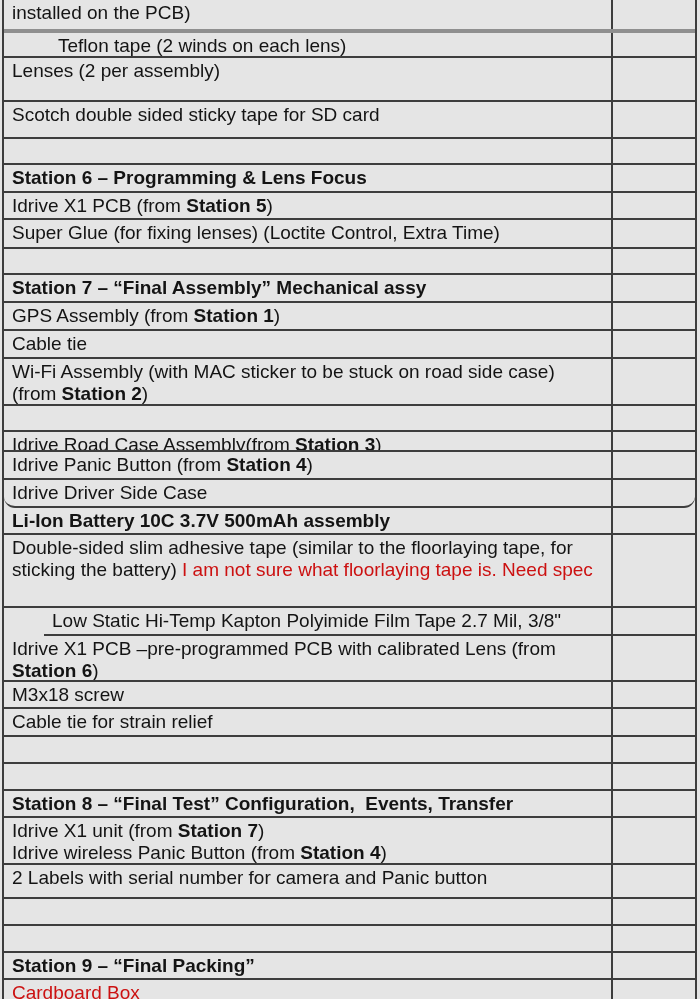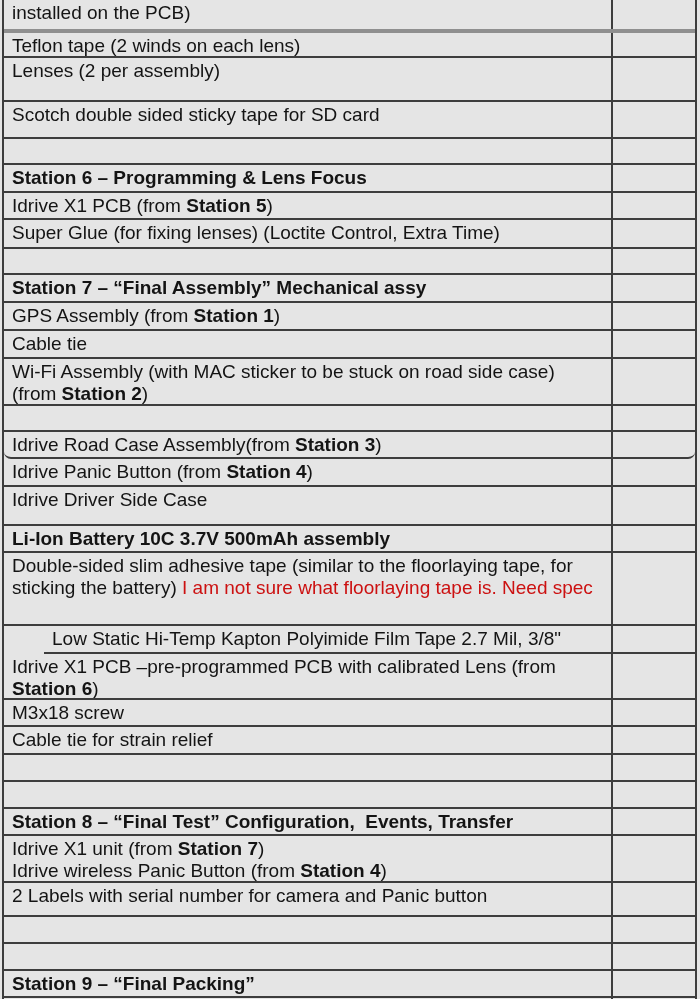--- a/index.html
+++ b/index.html
@@ -53,21 +53,21 @@
 </style>
 </head>
 <body>
 
 <div class="page" style="color: rgb(20, 20, 20); background: #e5e5e5;">
   <div class="bom-table" style="border-left-color: rgb(61, 61, 61); border-right-color: rgb(61, 61, 61);">
       <div class="row heavy" style="height: 33px; border-bottom-color: rgb(143, 143, 143);">
         <div class="cell left"><span class="seg">installed on the PCB)</span></div>
         <div class="cell right" style="border-left-color: rgb(61, 61, 61);"></div>
       </div>
-      <div class="row" style="height: 25px; border-bottom-color: rgb(61, 61, 61);">
+      <div class="row" style="height: 25px; border-bottom-color: rgb(61, 61, 61); padding-left: 46px;">
         <div class="cell left"><span class="seg">Teflon tape (2 winds on each lens)</span></div>
         <div class="cell right" style="border-left-color: rgb(61, 61, 61);"></div>
       </div>
       <div class="row" style="height: 44px; border-bottom-color: rgb(61, 61, 61);">
         <div class="cell left"><span class="seg">Lenses (2 per assembly)</span></div>
         <div class="cell right" style="border-left-color: rgb(61, 61, 61);"></div>
       </div>
       <div class="row" style="height: 37px; border-bottom-color: rgb(61, 61, 61);">
         <div class="cell left"><span class="seg">Scotch double sided sticky tape for SD card</span></div>
         <div class="cell right" style="border-left-color: rgb(61, 61, 61);"></div>
@@ -105,29 +105,29 @@
         <div class="cell right" style="border-left-color: rgb(61, 61, 61);"></div>
       </div>
       <div class="row" style="height: 47px; border-bottom-color: rgb(61, 61, 61);">
         <div class="cell left"><span class="seg">Wi-Fi Assembly (with MAC sticker to be stuck on road side case)</span><br><span class="seg">(from </span><span class="seg b">Station 2</span><span class="seg">)</span></div>
         <div class="cell right" style="border-left-color: rgb(61, 61, 61);"></div>
       </div>
       <div class="row" style="height: 26px; border-bottom-color: rgb(61, 61, 61);">
         <div class="cell left"></div>
         <div class="cell right" style="border-left-color: rgb(61, 61, 61);"></div>
       </div>
-      <div class="row" style="height: 27px; border-bottom-color: rgb(61, 61, 61); border-radius: 7px;">
+      <div class="row" style="height: 20px; border-bottom-color: rgb(61, 61, 61);">
         <div class="cell left"><span class="seg">Idrive Road Case Assembly(from </span><span class="seg b">Station 3</span><span class="seg">)</span></div>
         <div class="cell right" style="border-left-color: rgb(61, 61, 61);"></div>
       </div>
       <div class="row" style="height: 28px; border-bottom-color: rgb(61, 61, 61);">
         <div class="cell left"><span class="seg">Idrive Panic Button (from </span><span class="seg b">Station 4</span><span class="seg">)</span></div>
         <div class="cell right" style="border-left-color: rgb(61, 61, 61);"></div>
       </div>
-      <div class="row" style="height: 39px; border-bottom-color: rgb(61, 61, 61);">
+      <div class="row" style="height: 28px; border-bottom-color: rgb(61, 61, 61); border-radius: 11px;">
         <div class="cell left"><span class="seg">Idrive Driver Side Case</span></div>
         <div class="cell right" style="border-left-color: rgb(61, 61, 61);"></div>
       </div>
       <div class="row" style="height: 27px; border-bottom-color: rgb(61, 61, 61); font-weight: bold;">
         <div class="cell left"><span class="seg">Li-Ion Battery 10C 3.7V 500mAh assembly</span></div>
         <div class="cell right" style="border-left-color: rgb(61, 61, 61);"></div>
       </div>
       <div class="row" style="height: 73px; border-bottom-color: rgb(61, 61, 61);">
         <div class="cell left"><span class="seg">Double-sided slim adhesive tape (similar to the floorlaying tape, for sticking the battery) </span><span class="seg" style="color: rgb(204, 17, 17);">I am not sure what floorlaying tape is. Need spec</span></div>
         <div class="cell right" style="border-left-color: rgb(61, 61, 61);"></div>

